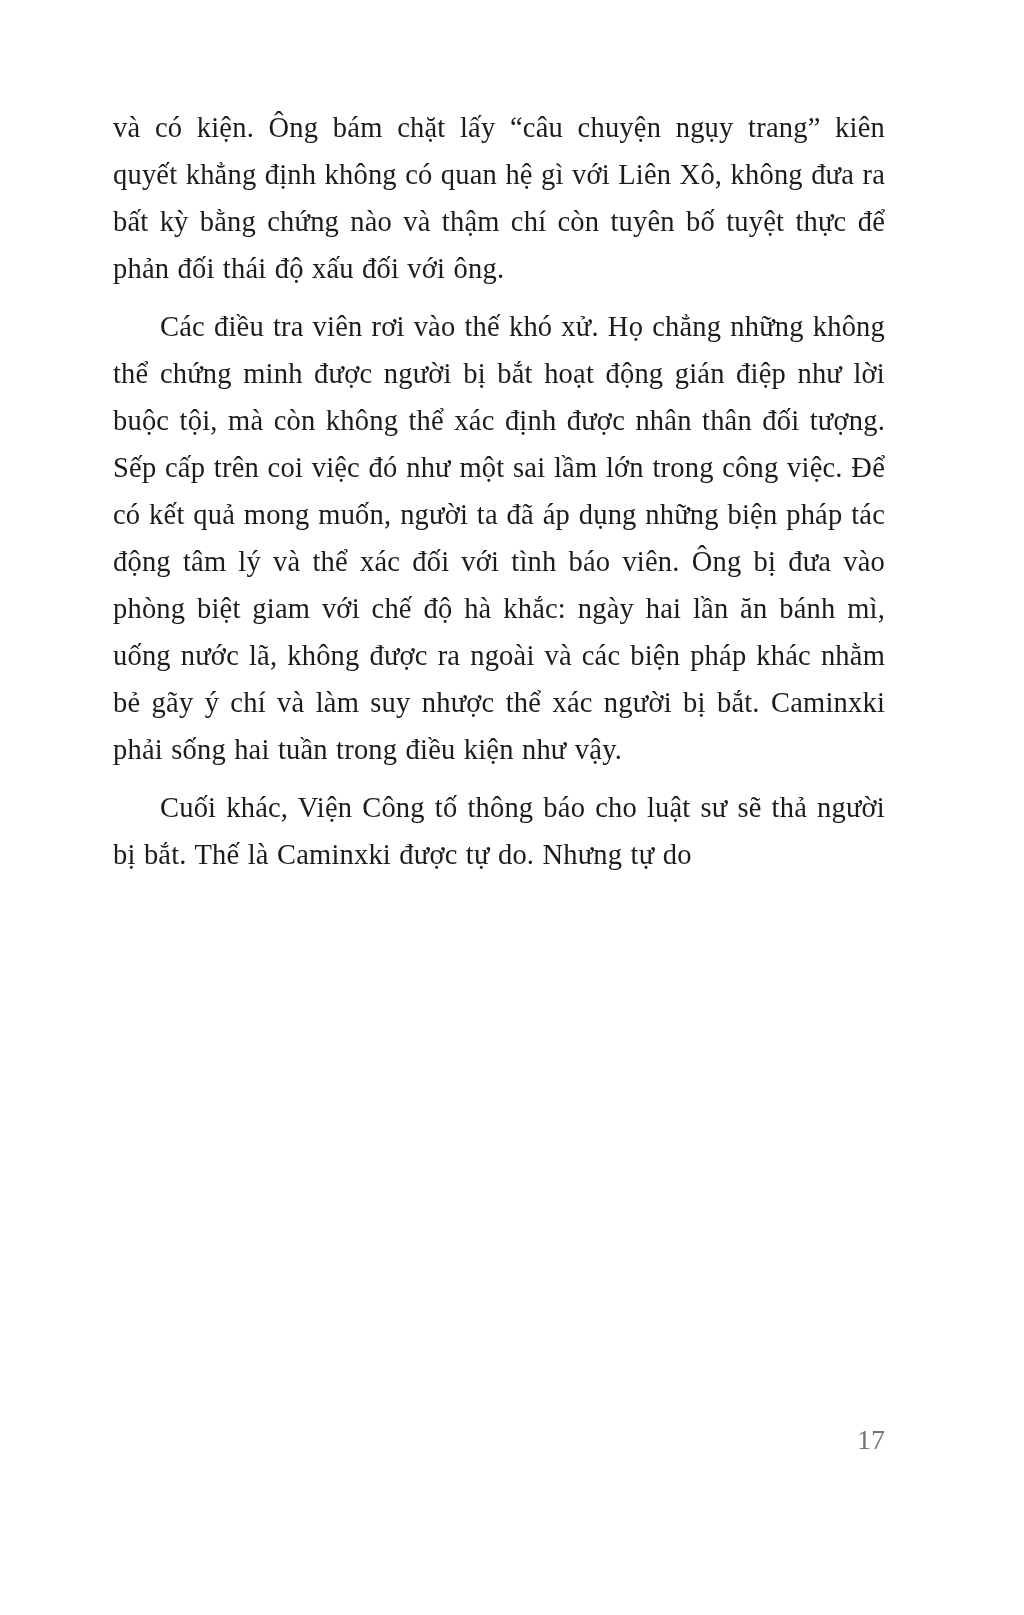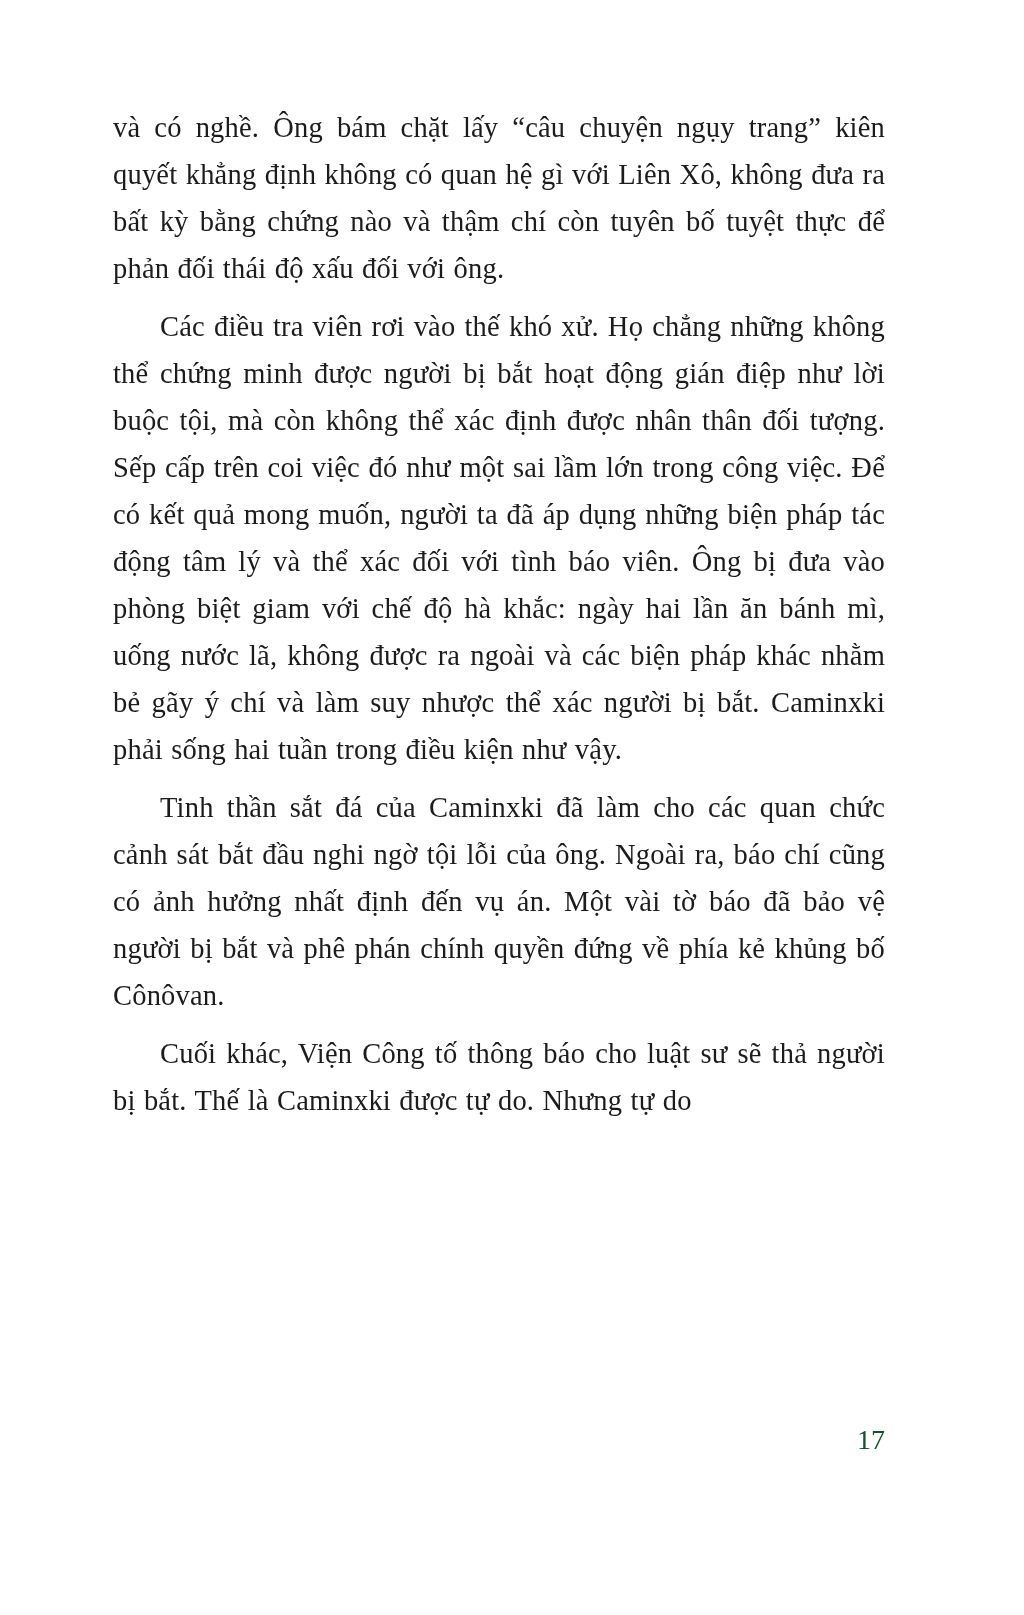--- a/index.html
+++ b/index.html
@@ -37,27 +37,26 @@
 
     .para.continuation {
       text-indent: 0;
     }
 
     .page-number {
       position: absolute;
       top: 1424px;
       right: 139px;
       font-size: 28px;
-      color: #14532d;
+      color: #737373;
     }
   </style>
 </head>
 <body>
 
 <div class="page">
   <div class="text-block">
-    <p class="para continuation">và có nghề. Ông bám chặt lấy “câu chuyện ngụy trang” kiên quyết khẳng định không có quan hệ gì với Liên Xô, không đưa ra bất kỳ bằng chứng nào và thậm chí còn tuyên bố tuyệt thực để phản đối thái độ xấu đối với ông.</p>
+    <p class="para continuation">và có kiện. Ông bám chặt lấy “câu chuyện ngụy trang” kiên quyết khẳng định không có quan hệ gì với Liên Xô, không đưa ra bất kỳ bằng chứng nào và thậm chí còn tuyên bố tuyệt thực để phản đối thái độ xấu đối với ông.</p>
     <p class="para">Các điều tra viên rơi vào thế khó xử. Họ chẳng những không thể chứng minh được người bị bắt hoạt động gián điệp như lời buộc tội, mà còn không thể xác định được nhân thân đối tượng. Sếp cấp trên coi việc đó như một sai lầm lớn trong công việc. Để có kết quả mong muốn, người ta đã áp dụng những biện pháp tác động tâm lý và thể xác đối với tình báo viên. Ông bị đưa vào phòng biệt giam với chế độ hà khắc: ngày hai lần ăn bánh mì, uống nước lã, không được ra ngoài và các biện pháp khác nhằm bẻ gãy ý chí và làm suy nhược thể xác người bị bắt. Caminxki phải sống hai tuần trong điều kiện như vậy.</p>
-    <p class="para">Tinh thần sắt đá của Caminxki đã làm cho các quan chức cảnh sát bắt đầu nghi ngờ tội lỗi của ông. Ngoài ra, báo chí cũng có ảnh hưởng nhất định đến vụ án. Một vài tờ báo đã bảo vệ người bị bắt và phê phán chính quyền đứng về phía kẻ khủng bố Cônôvan.</p>
     <p class="para">Cuối khác, Viện Công tố thông báo cho luật sư sẽ thả người bị bắt. Thế là Caminxki được tự do. Nhưng tự do</p>
   </div>
   <div class="page-number">17</div>
 </div>
 
 </body></html>

